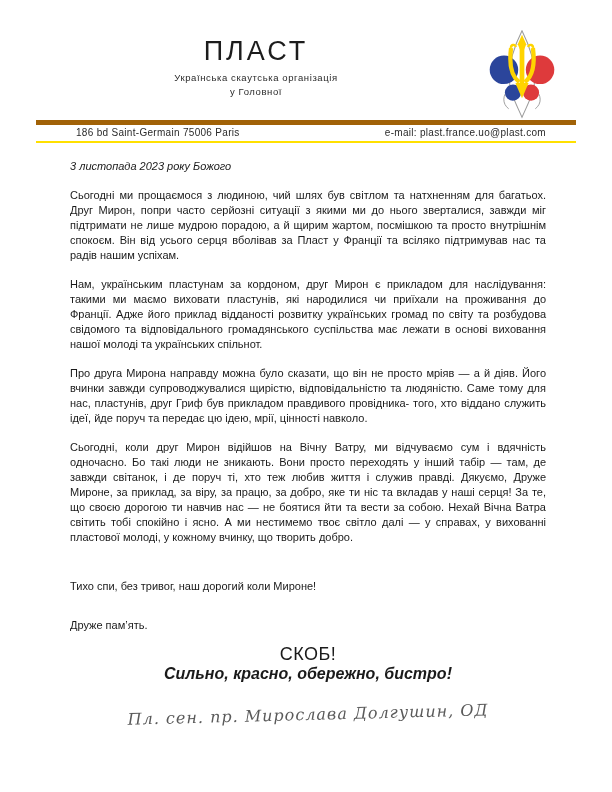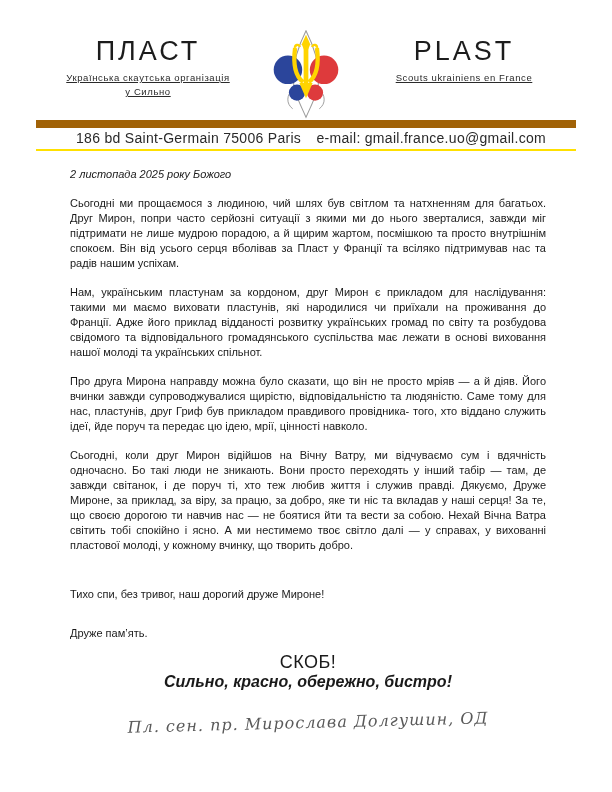--- a/index.html
+++ b/index.html
@@ -31,37 +31,36 @@
     font-weight: 300;
     letter-spacing: 3px;
     color: #1c1c1c;
   }
   .org-sub {
     font-size: 9.5px;
     color: #2a2a2a;
     letter-spacing: 0.6px;
     margin-top: 4px;
     line-height: 1.5;
-    text-decoration: underline;
   }
   .logo-wrap {
     width: 100px;
     height: 95px;
     flex: 0 0 100px;
   }
 
   
   .contact-bar {
     margin: 0 36px;
-    border-top: 8px solid #a16207;
+    border-top: 5px solid #a16207;
     border-bottom: 2px solid #FFE000;
     display: flex;
     justify-content: space-between;
     padding: 2px 30px 3px 40px;
-    font-size: 14px;
+    font-size: 10px;
     color: #2a2a2a;
     letter-spacing: 0.3px;
   }
 
   
   .letter {
     padding: 16px 66px 0 70px;
     font-size: 11px;
     line-height: 15px;
   }
@@ -102,21 +101,21 @@
 </head>
 <body>
 
 <div class="page">
 
   <div class="header-row">
     <div class="header-col">
       <div class="org-title">ПЛАСТ</div>
       <div class="org-sub">
         <span>Українська скаутська організація</span><br>
-        <span>у Сильно</span>
+        <span>у Головної</span>
       </div>
     </div>
 
     <div class="logo-wrap">
       <svg viewBox="0 0 100 100" width="100" height="95" xmlns="http://www.w3.org/2000/svg">
 
         <path d="M50 3 C41 21 36.5 37 36.5 52 C36.5 67 43 78 50 94 C57 78 63.5 67 63.5 52 C63.5 37 59 21 50 3 Z" fill="none" stroke="#9b9b9b" stroke-width="1.1"></path>
         <path d="M37 64 C29 70 29 80 36 85" fill="none" stroke="#9b9b9b" stroke-width="1"></path>
         <path d="M63 64 C71 70 71 80 64 85" fill="none" stroke="#9b9b9b" stroke-width="1"></path>
 
@@ -129,40 +128,36 @@
         <path d="M50 7 L54.5 17 L50 28 L45.5 17 Z" fill="#FFD400"></path>
         <path d="M50 14 L50 62" stroke="#FFD400" stroke-width="5" fill="none"></path>
         <path d="M38.5 21 C36.5 36 38 50 47 57" stroke="#FFD400" stroke-width="4.5" fill="none"></path>
         <path d="M61.5 21 C63.5 36 62 50 53 57" stroke="#FFD400" stroke-width="4.5" fill="none"></path>
         <path d="M38.5 21 C38 17.5 42.5 16.5 43.5 20" stroke="#FFD400" stroke-width="2.5" fill="none"></path>
         <path d="M61.5 21 C62 17.5 57.5 16.5 56.5 20" stroke="#FFD400" stroke-width="2.5" fill="none"></path>
         <path d="M43 58 L50 74 L57 58 Z" fill="#FFD400"></path>
       </svg>
     </div>
 
-    <div class="header-col">
-      <div class="org-title">PLAST</div>
-      <div class="org-sub">Scouts ukrainiens en France</div>
-    </div>
   </div>
 
   <div class="contact-bar">
     <span>186 bd Saint-Germain 75006 Paris</span>
-    <span>e-mail: gmail.france.uo@gmail.com</span>
+    <span>e-mail: plast.france.uo@plast.com</span>
   </div>
 
   <div class="letter">
-    <p class="date-line">2 листопада 2025 року Божого</p>
+    <p class="date-line">3 листопада 2023 року Божого</p>
 
     <p class="body-par">Сьогодні ми прощаємося з людиною, чий шлях був світлом та натхненням для багатьох. Друг Мирон, попри часто серйозні ситуації з якими ми до нього зверталися, завжди міг підтримати не лише мудрою порадою, а й щирим жартом, посмішкою та просто внутрішнім спокоєм. Він від усього серця вболівав за Пласт у Франції та всіляко підтримував нас та радів нашим успіхам.</p>
     <p class="body-par">Нам, українським пластунам за кордоном, друг Мирон є прикладом для наслідування: такими ми маємо виховати пластунів, які народилися чи приїхали на проживання до Франції. Адже його приклад відданості розвитку українських громад по світу та розбудова свідомого та відповідального громадянського суспільства має лежати в основі виховання нашої молоді та українських спільнот.</p>
     <p class="body-par">Про друга Мирона направду можна було сказати, що він не просто мріяв — а й діяв. Його вчинки завжди супроводжувалися щирістю, відповідальністю та людяністю. Саме тому для нас, пластунів, друг Гриф був прикладом правдивого провідника- того, хто віддано служить ідеї,  йде поруч та передає цю ідею, мрії, цінності навколо.</p>
     <p class="body-par">Сьогодні, коли друг Мирон відійшов на Вічну Ватру, ми відчуваємо сум і вдячність одночасно. Бо такі люди не зникають. Вони просто переходять у інший табір — там, де завжди світанок, і де поруч ті, хто теж любив життя і служив правді. Дякуємо, Друже Мироне, за приклад, за віру, за працю, за добро, яке ти ніс та вкладав у наші серця! За те, що своєю дорогою ти навчив нас — не боятися йти та вести за собою. Нехай Вічна Ватра світить тобі спокійно і ясно. А ми нестимемо твоє світло далі — у справах, у вихованні пластової молоді, у кожному вчинку, що творить добро.</p>
 
-    <p class="closing-1">Тихо спи, без тривог, наш дорогий друже Мироне!</p>
+    <p class="closing-1">Тихо спи, без тривог, наш дорогий коли Мироне!</p>
     <p class="closing-2">Друже пам’ять.</p>
 
     <p class="salute">СКОБ!</p>
     <p class="motto">Сильно, красно, обережно, бистро!</p>
 
     <p class="signature">Пл. сен. пр. Мирослава Долгушин, ОД</p>
   </div>
 
 </div>
 

